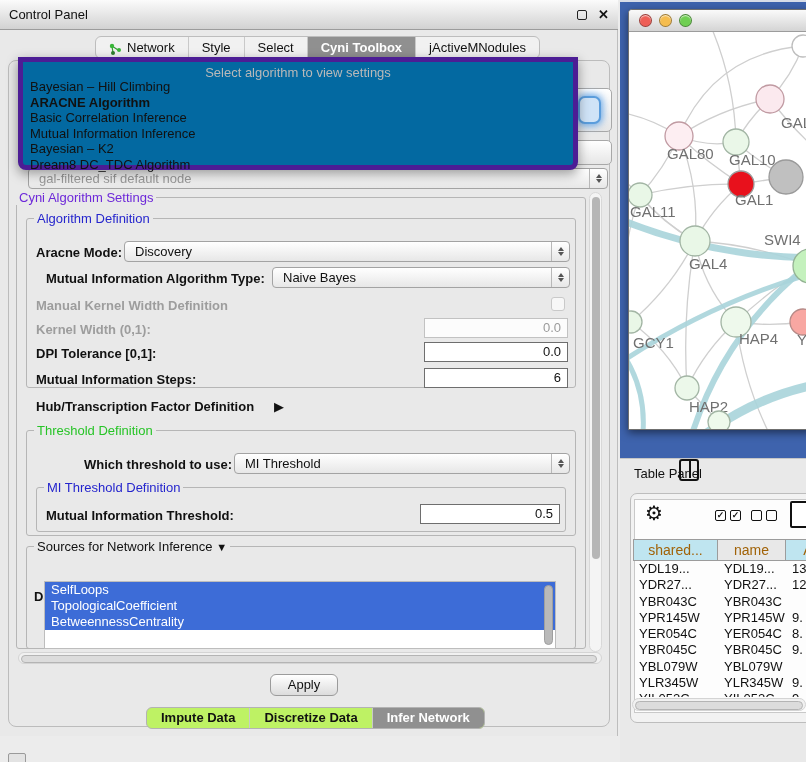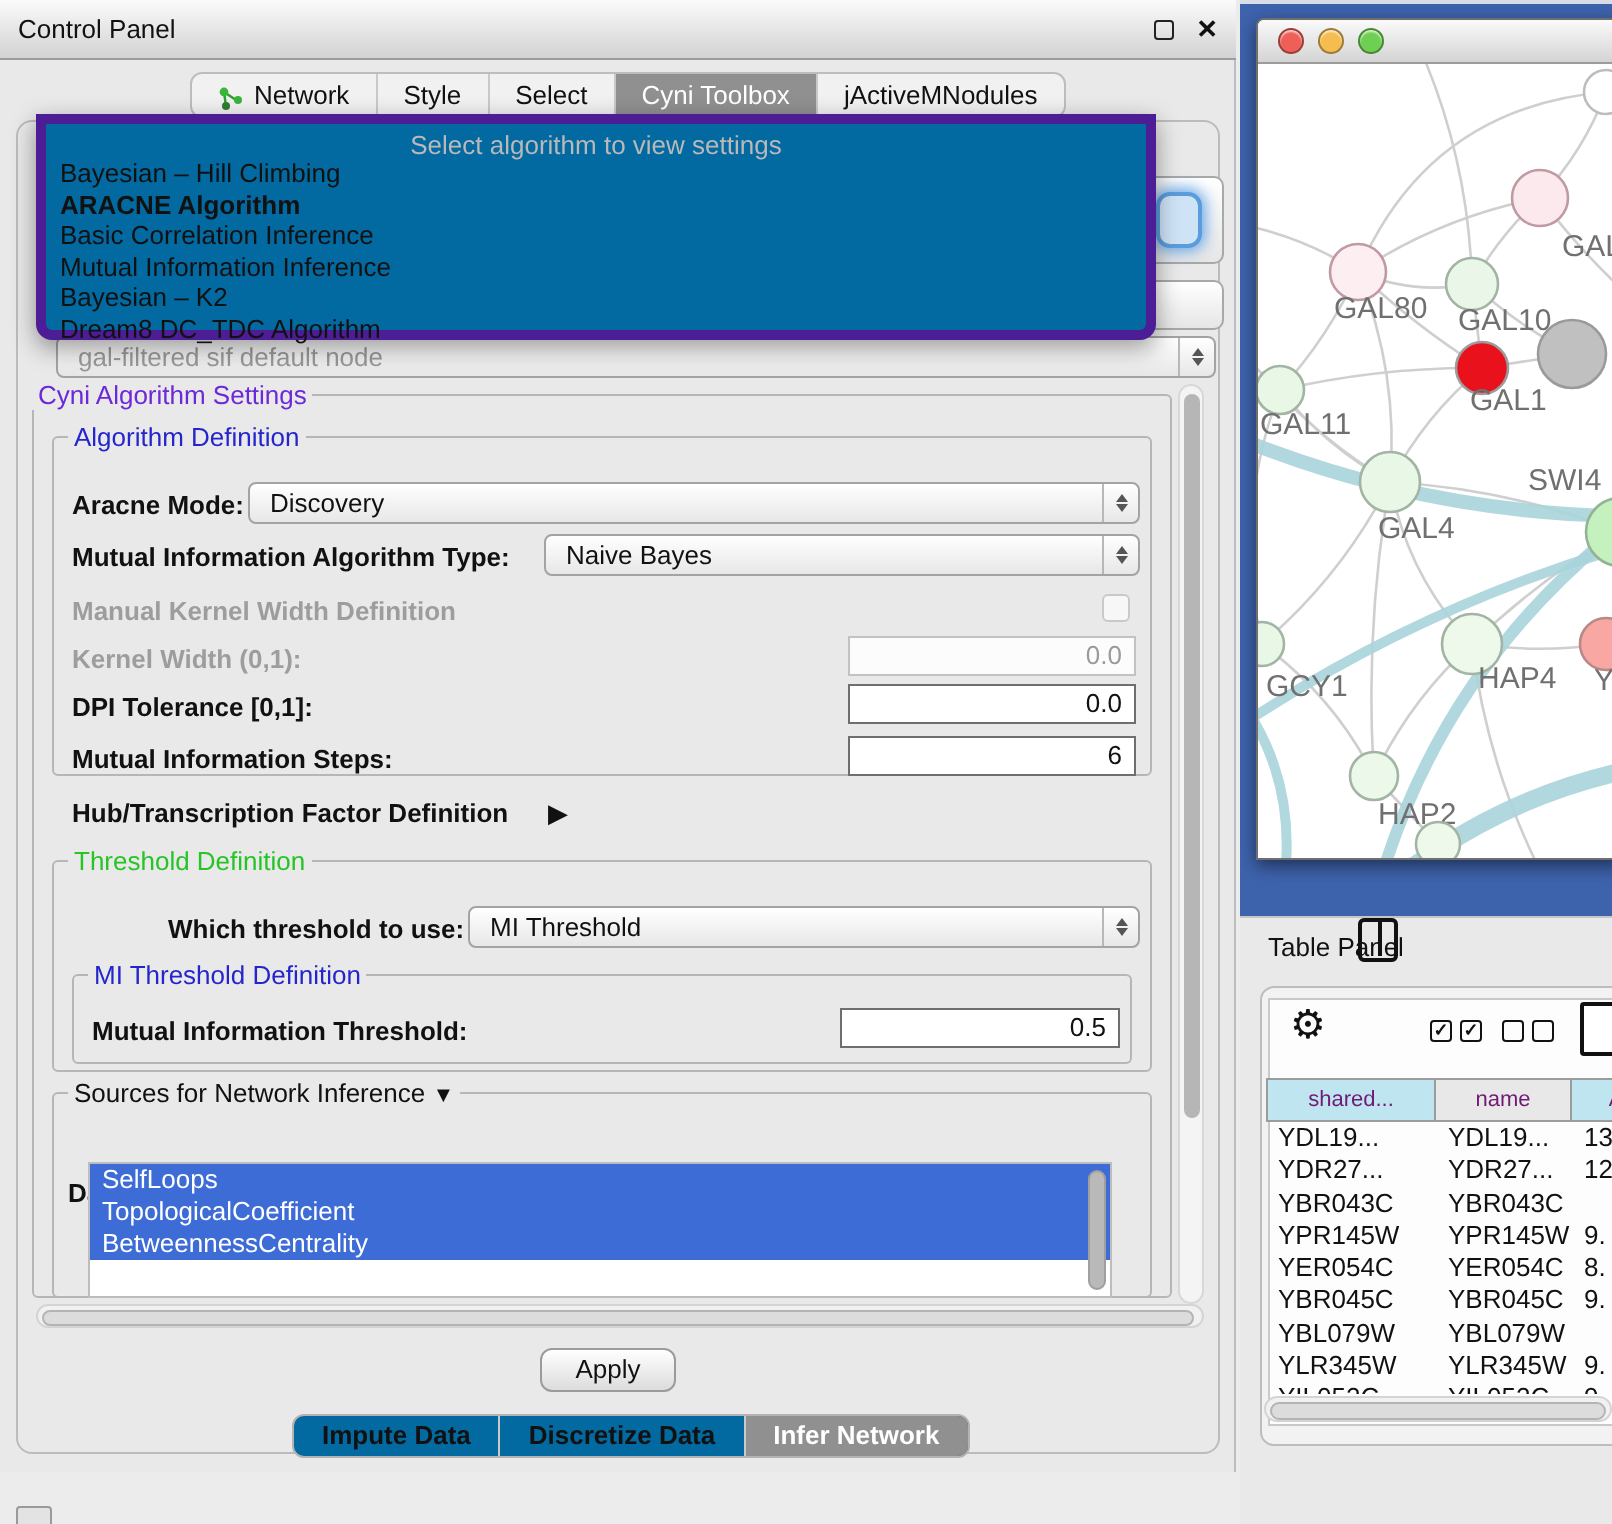--- a/index.html
+++ b/index.html
@@ -12,21 +12,21 @@
   #cp-titlebar { left:0; top:0; width:618px; height:30px;
     background:linear-gradient(#fbfbfb,#d2d2d2); border-bottom:1px solid #9c9c9c;
     font-size:13px; color:#111; line-height:30px; padding-left:9px; }
   #cp-float { right:30px; top:10px; width:10px; height:10px; border:1.5px solid #222; border-radius:2px; }
   #cp-close { right:8px; top:0; line-height:30px; font-size:13px; font-weight:bold; color:#111; }
 
   
   #tabbar { left:95px; top:36px; height:23px; display:flex; border:1px solid #bdbdbd; border-radius:6px; overflow:hidden; background:#f1f1f1; }
   .tab { padding:0 13px; font-size:13px; line-height:21px; color:#111; border-left:1px solid #c9c9c9; display:flex; align-items:center; gap:5px; }
   .tab:first-child { border-left:none; }
-  .tab.sel { background:var(--seltab,#909090); color:#fff; }
+  .tab.sel { background:var(--seltab,#909090); color:#fff;font-weight:bold; }
   .net-ico { width:13px; height:13px; display:inline-block; }
 
   
   #inner-box { left:8px; top:60px; width:602px; height:667px; border:1px solid #bcbcbc; border-radius:8px; background:#e9e9e9; }
 
   
   .peek-combo { border:1px solid #a8a8a8; border-radius:5px; background:linear-gradient(#fff,#e6e6e6); }
   #focus-glow { left:578px; top:96px; width:23px; height:28px; border-radius:7px; border:2px solid #5b9ddc;
     background:#cfe3f7; box-shadow:0 0 7px 2px rgba(90,160,230,.85); }
 
@@ -70,21 +70,21 @@
 
   
   .sb-track-v { background:#f4f4f4; border:1px solid #d8d8d8; border-radius:7px; }
   .sb-thumb { background:#b6b6b6; border-radius:5px; }
   .sb-track-h { background:#f1f1f1; border:1px solid #d4d4d4; border-radius:7px; }
   .sb-thumb-h { background:#dcdcdc; border:1px solid #b4b4b4; border-radius:5px; }
 
   #apply-btn { left:270px; top:674px; width:68px; height:22px; border:1px solid #9b9b9b; border-radius:6px;
     background:linear-gradient(#ffffff,#dcdcdc); font-size:13px; color:#111; text-align:center; line-height:20px; }
 
-  #bottom-tabs { left:146px; top:707px; height:22px; display:flex; border:1px solid #b3b3b3; border-radius:6px; overflow:hidden; background:#0369a1;justify-content:space-between; }
+  #bottom-tabs { left:146px; top:707px; height:22px; display:flex; border:1px solid #b3b3b3; border-radius:6px; overflow:hidden; background:#bef264;justify-content:space-between; }
   .btab { padding:0 14px; font-size:13px; font-weight:600; line-height:20px; color:#111; border-left:1px solid #c9c9c9; }
   .btab:first-child { border-left:none; }
   .btab.sel { background:var(--seltab,#909090); color:#fff; }
 
   #mini-icon { left:8px; top:753px; width:18px; height:12px; border:1.5px solid #9a9a9a; background:#e3e3e3; border-radius:2px; }
 
   
   #right-col { left:620px; top:0; width:186px; height:762px; overflow:hidden; }
   #desktop { left:0; top:0; width:186px; height:458px; background:var(--desk,#3e63ad); border-top:2px solid #d8dde8; }
   #net-window { left:8px; top:7px; width:184px; height:421px; border:1px solid #6f6f6f; border-radius:4px 4px 0 0;
@@ -103,21 +103,21 @@
   #ico-gear { left:25px; font-size:20px; line-height:20px; color:#111; top:44px; }
   #ico-cols { left:59px; width:20px; height:22px; border:2.5px solid #111; border-radius:3px; }
   #ico-cols div { position:absolute; left:7.5px; top:0; width:2.5px; height:17px; background:#111; }
   .cbx { width:11px; height:11px; border:1.5px solid #111; border-radius:2px; display:inline-block; font-size:9px; line-height:9px; text-align:center; color:#111; font-weight:bold; }
   #ico-checked { left:95px; top:51px; display:flex; gap:4px; }
   #ico-unchecked { left:131px; top:51px; display:flex; gap:4px; }
   #ico-doc { left:170px; top:42px; width:24px; height:27px; border:2.5px solid #111; border-radius:2px; background:#fff; }
 
   #tbl { left:13px; top:80px; width:200px; }
   .th-row, .td-row { display:flex; }
-  .th { height:22px; font-size:11px; text-align:center; line-height:20px; color:#701a75;
+  .th { height:22px; font-size:14px; text-align:center; line-height:20px; color:#a16207;
     border:1px solid #9c9c9c; border-left:none; overflow:hidden; }
   .th:first-child { border-left:1px solid #9c9c9c; }
   .th.blue { background:var(--hblue,#bfe5f0); }
   .th.gray { background:#e8e8e8; }
   .c1 { width:85px; } .c2 { width:68px; } .c3 { width:45px; }
   #tbl-body { height:136px; overflow:hidden; }
   .td { font-size:13px; height:16.3px; line-height:16.3px; padding-left:6px; color:#111; white-space:nowrap; overflow:hidden; }
   #tp-hsb { left:12px; top:239px; width:174px; height:13px; }
   #tp-hsb-thumb { position:absolute; left:2px; top:1.5px; width:168px; height:9px; }
 </style>
@@ -196,21 +196,21 @@
 
   <span class="abs blabel" style="left:36px;top:245px;">Aracne Mode:</span>
   <div class="abs combo" style="left:124px;top:241px;width:446px;">
     <div class="val">Discovery</div>
     <div class="step">
         <span class="arr-up"></span>
         <span class="arr-dn"></span>
       </div>
   </div>
 
-  <span class="abs blabel" style="left:36px;top:271px;">Mutual Information Algorithm Type:</span>
+  <span class="abs blabel" style="left:46px;top:271px;">Mutual Information Algorithm Type:</span>
   <div class="abs combo" style="left:272px;top:267px;width:298px;">
     <div class="val">Naive Bayes</div>
     <div class="step">
         <span class="arr-up"></span>
         <span class="arr-dn"></span>
       </div>
   </div>
 
   <span class="abs glabel" style="left:36px;top:298px;">Manual Kernel Width Definition</span>
   <div class="abs chk" style="left:551px;top:297px;"></div>

